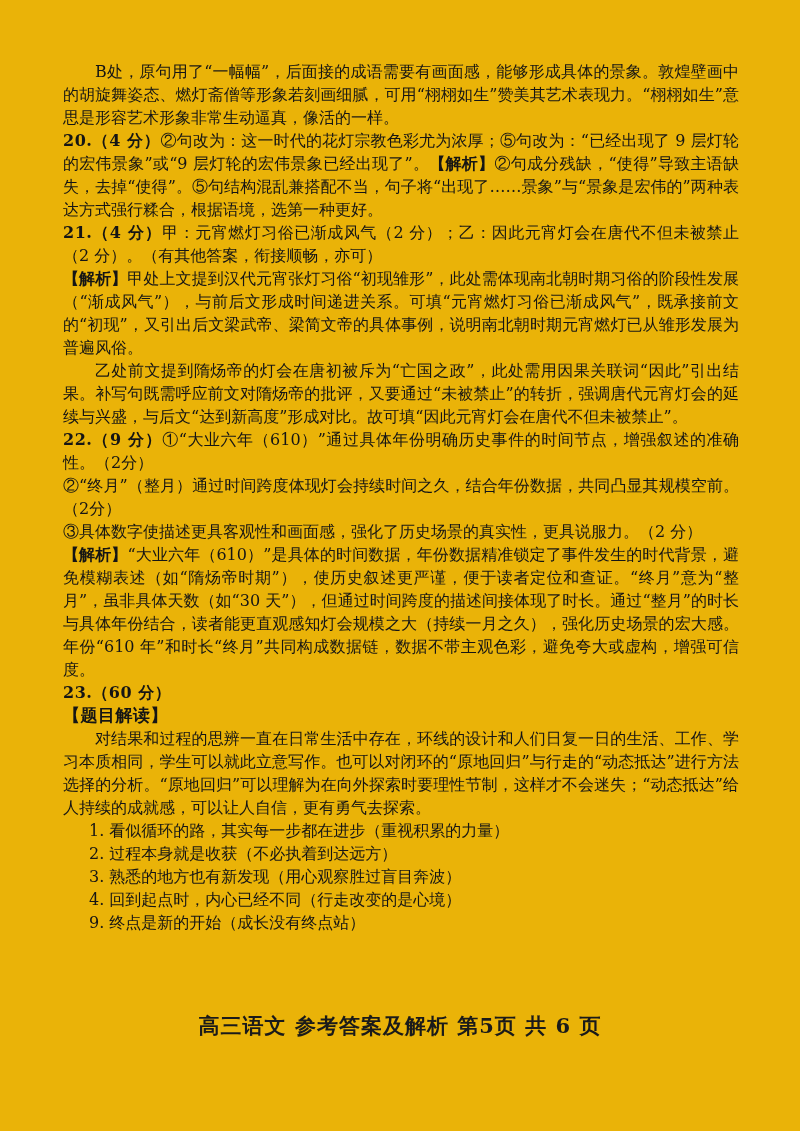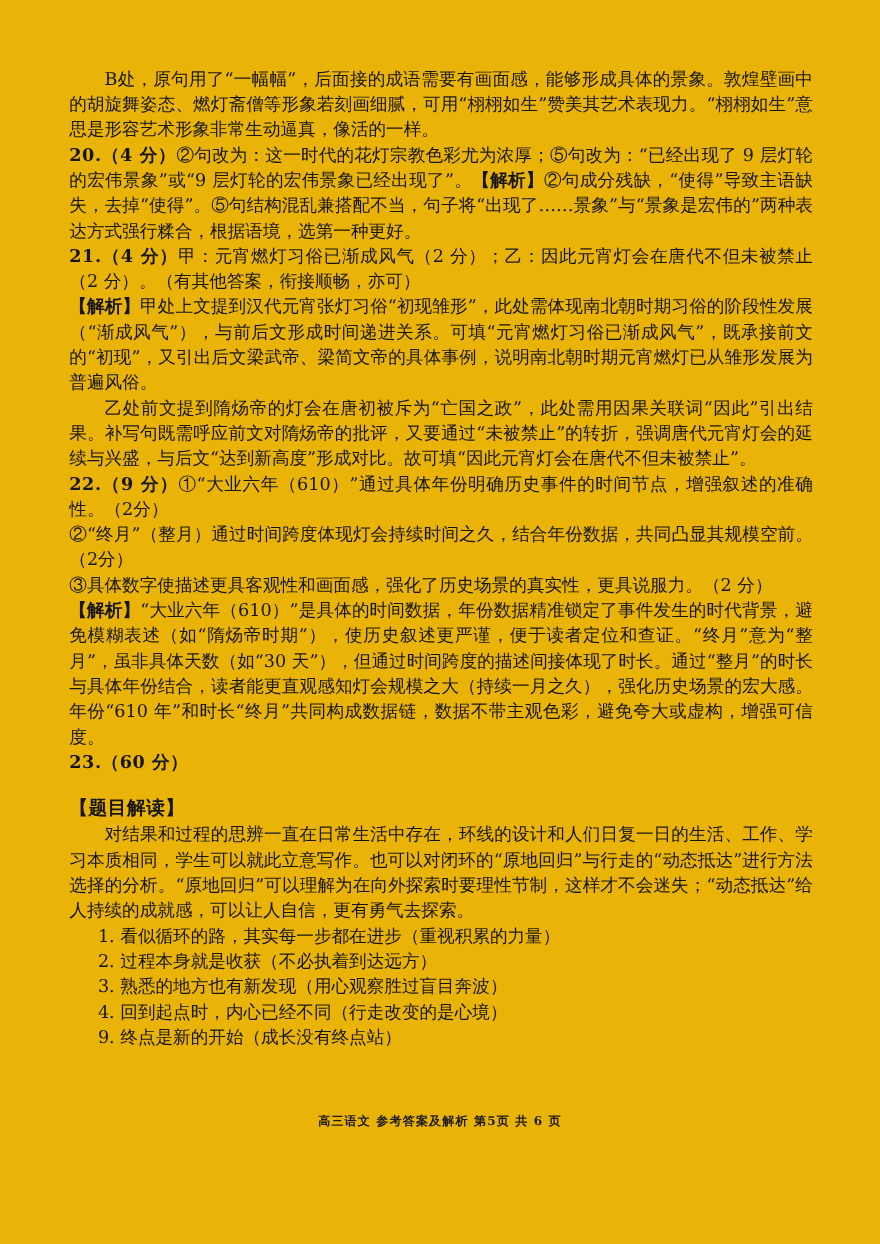--- a/index.html
+++ b/index.html
@@ -28,28 +28,27 @@
   .ind { text-indent: 2em; }
   .num {
     font-weight: 700;
     letter-spacing: 0.5px;
   }
   .jx-label { font-weight: 700; }
   .section-head {
     font-weight: 700;
     font-size: 17px;
     letter-spacing: 0.5px;
-    margin-top: 20px;
   }
   .angle-item { padding-left: 26px; }
   .footer {
     position: absolute;
     top: 1012px; left: 0; width: 100%;
     text-align: center;
-    font-size: 11px;
+    font-size: 21px;
     font-weight: 700;
     letter-spacing: 1px;
     color: #1a1a1a;
   }
 </style>
 </head>
 <body>
 
 <div class="sheet">
   <div class="content">

